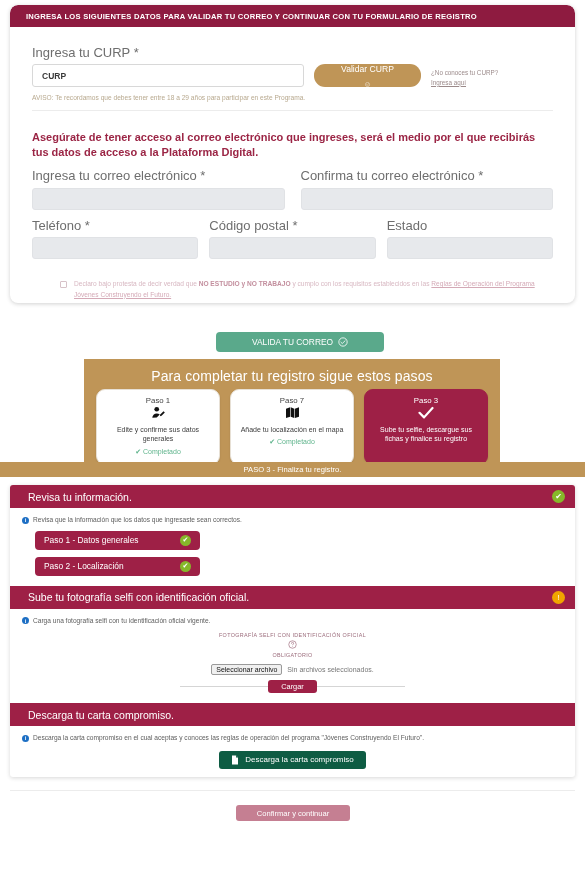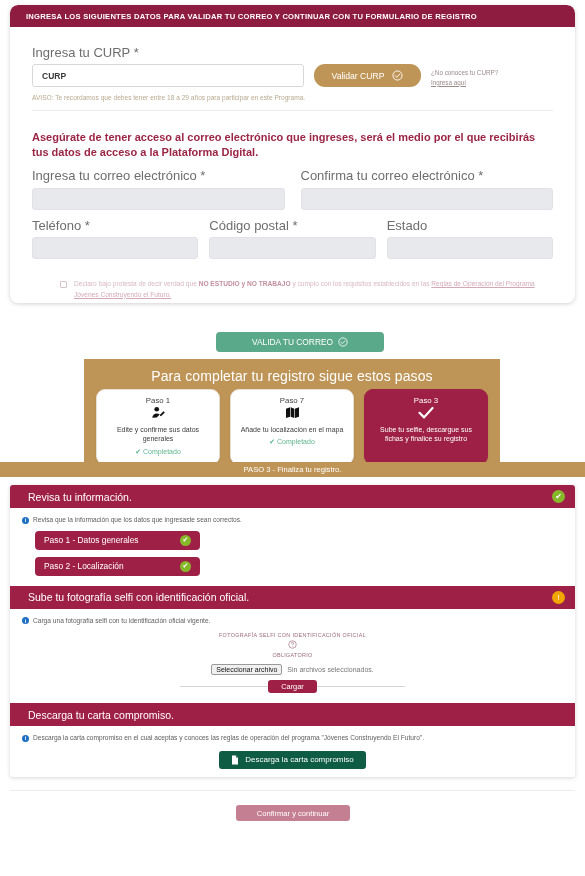--- a/index.html
+++ b/index.html
@@ -32,21 +32,21 @@
   .curp-input {
     width:272px; height:23px; background:#ffffff;
     border:1px solid #d8d8d8; border-radius:3px;
     font-size:8.5px; font-weight:bold; color:#3a3a3a;
     padding:0 9px; font-family:"Liberation Sans", sans-serif;
   }
   .validar-btn {
     width:107px; height:23px; background:#bf9557; border:none;
     border-radius:11px; color:#ffffff; font-size:8.6px;
     display:flex; align-items:center; justify-content:center; gap:8px;
-    cursor:pointer; font-family:"Liberation Sans", sans-serif;
+    cursor:pointer; font-family:"Liberation Sans", sans-serif;flex-direction:column;
   }
   .curp-help { font-size:6.3px; color:#9b8a8a; line-height:1.55; padding-top:4px;}
   .curp-help a { color:#9b8a8a; text-decoration:underline; display:block; }
 
   .aviso {
     font-size:6.6px; color:#b8a98f; margin-top:6px;
     padding-bottom:9px; border-bottom:1px solid #ececec;
   }
 
   .warn-text {

